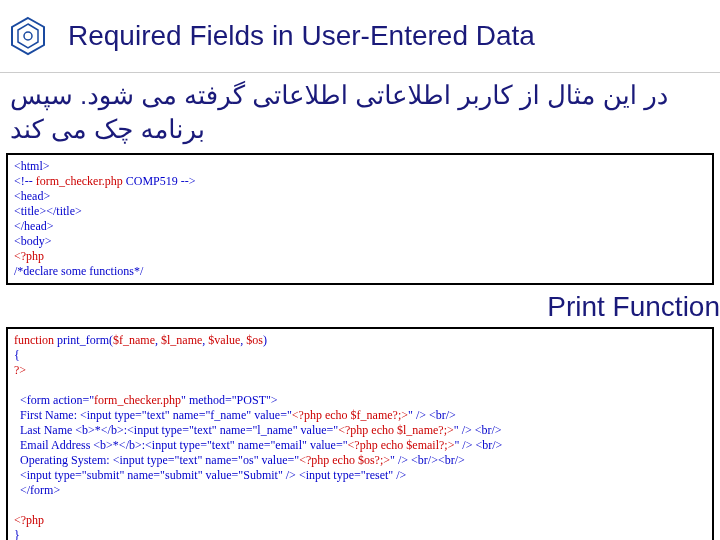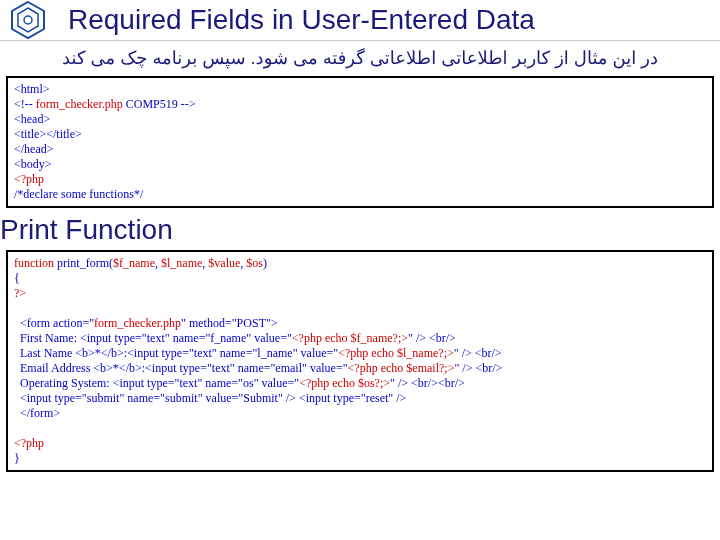--- a/index.html
+++ b/index.html
@@ -7,54 +7,54 @@
     padding: 0;
     width: 720px;
     height: 540px;
     font-family: Arial, sans-serif;
     background: #fff;
     overflow: hidden;
   }
   .header {
     display: flex;
     align-items: center;
-    padding: 0 8px;
+    padding: 16px 8px;
     border-bottom: 1px solid #ccc;
   }
   .logo {
     width: 40px;
     height: 40px;
     flex-shrink: 0;
   }
   .title {
     font-size: 28px;
     color: #1a1a7a;
     margin-left: 20px;
     font-weight: normal;
   }
   .arabic {
     direction: rtl;
-    text-align: center;
-    font-size: 18px;
+    text-align: left;
+    font-size: 26px;
     color: #1a1a7a;
     padding: 6px 10px 4px 10px;
     line-height: 1.3;
   }
   .codebox {
     border: 2px solid #000;
     margin: 2px 6px;
     padding: 4px 6px;
     font-family: Liberation Serif, serif;
     font-size: 12px;
     line-height: 1.25;
     white-space: pre;
     overflow: hidden;
   }
   .subtitle {
-    text-align: left;
+    text-align: right;
     font-size: 28px;
     color: #1a1a7a;
     padding: 4px 0 2px 0;
   }
   .blue { color: #0000cc; }
   .red { color: #cc0000; }
 </style>
 </head>
 <body>
 

